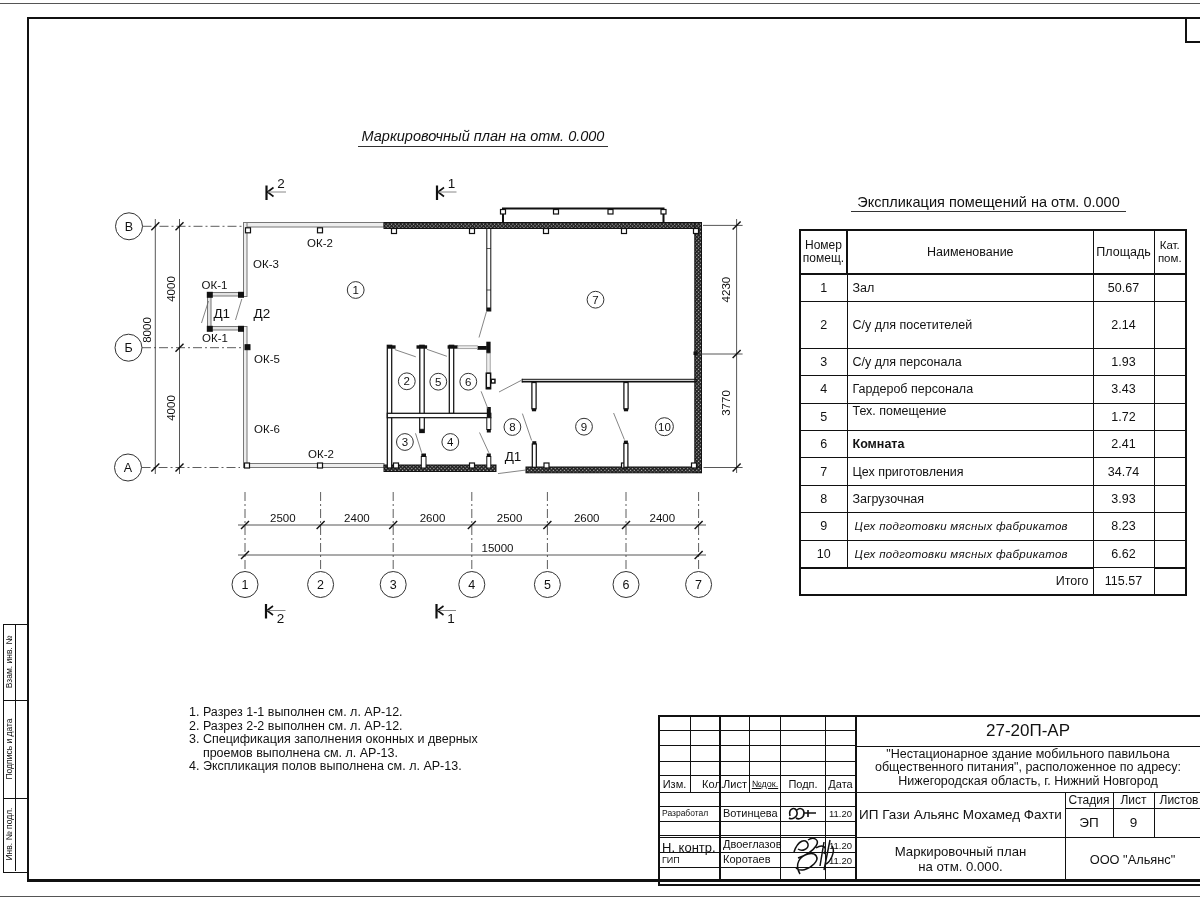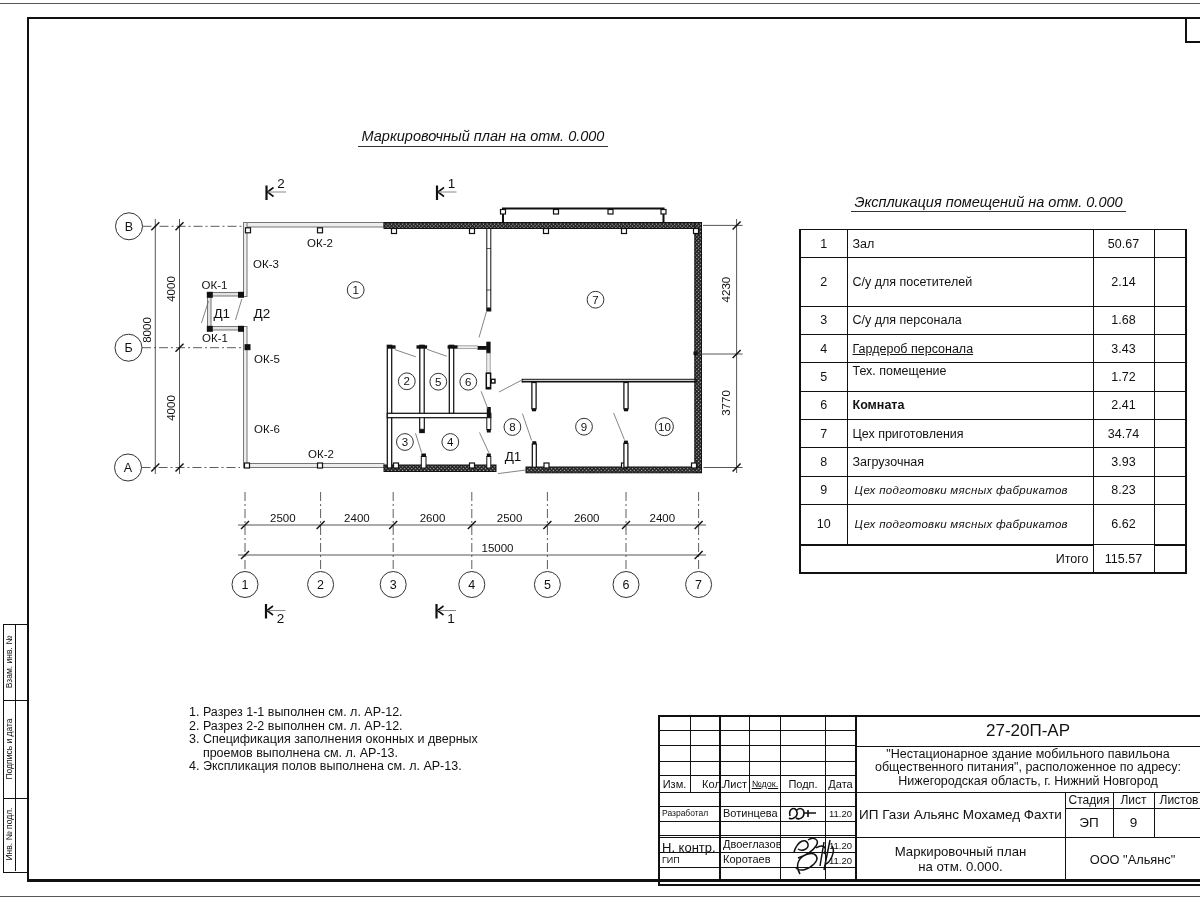--- a/index.html
+++ b/index.html
@@ -30,21 +30,21 @@
 <div class="abs" style="left:3px;top:798px;width:24px;height:1px;background:#111;"></div>
 
 <div class="abs" style="left:-26px;top:656px;width:72px;height:12px;font-size:8.5px;transform:rotate(-90deg);text-align:center;">Взам. инв. №</div>
 
 <div class="abs" style="left:-32px;top:743px;width:84px;height:12px;font-size:8.5px;transform:rotate(-90deg);text-align:center;">Подпись и дата</div>
 
 <div class="abs" style="left:-26px;top:828px;width:72px;height:12px;font-size:8.5px;transform:rotate(-90deg);text-align:center;">Инв. № подл.</div>
 
 <div class="abs" style="left:358px;top:128px;width:250px;font-size:14.5px;font-style:italic;text-align:center;border-bottom:1px solid #333;padding-bottom:2px;white-space:nowrap;">Маркировочный план на отм. 0.000</div>
 
-<div class="abs" style="left:851px;top:194px;width:275px;font-size:14.5px;font-style:italic;text-align:center;border-bottom:1px solid #333;padding-bottom:1px;white-space:nowrap;">Экспликация помещений на отм. 0.000</div>
+<div class="abs" style="left:851px;top:194px;width:275px;font-size:14.5px;text-align:center;border-bottom:1px solid #333;padding-bottom:1px;white-space:nowrap;">Экспликация помещений на отм. 0.000</div>
 
 <div class="abs" style="left:189px;top:706px;font-size:12.5px;line-height:13.5px;">
 1. Разрез 1-1 выполнен см. л. АР-12.<br>
 2. Разрез 2-2 выполнен см. л. АР-12.<br>
 3. Спецификация заполнения оконных и дверных<br>
 &nbsp;&nbsp;&nbsp;&nbsp;проемов выполнена см. л. АР-13.<br>
 4. Экспликация полов выполнена см. л. АР-13.
 </div>
 <svg class="abs" style="left:0;top:0;" width="1200" height="900" viewBox="0 0 1200 900">
 <defs>
@@ -437,45 +437,51 @@
 
 <table class="abs" style="left:799px;top:229px;width:386px;height:345px;border-collapse:collapse;table-layout:fixed;font-size:12.5px;" cellspacing="0">
 <colgroup>
         <col style="width:47px">
         <col style="width:246px">
         <col style="width:61px">
         <col style="width:32px">
       </colgroup>
 
 <tbody>
+        <tr style="height:44px;">
+<td style="border:2px solid #111;border-bottom:2px solid #111;text-align:center;font-size:12px;line-height:13.5px;padding:0;">Номер<br>помещ.</td>
+<td style="border:1px solid #111;border-top:2px solid #111;border-bottom:2px solid #111;text-align:center;padding:0;">Наименование</td>
+<td style="border:1px solid #111;border-top:2px solid #111;border-bottom:2px solid #111;text-align:center;padding:0;">Площадь</td>
+<td style="border:2px solid #111;border-left:1px solid #111;text-align:center;font-size:11.5px;line-height:13px;padding:0;">Кат.<br>пом.</td>
+</tr>
 
 <tr style="height:27.4px;">
           <td style="border:1px solid #111;border-left:2px solid #111;text-align:center;padding:0;">1</td>
           <td style="border:1px solid #111;padding:0 0 0 5px;">Зал</td>
           <td style="border:1px solid #111;text-align:center;padding:0;">50.67</td>
           <td style="border:1px solid #111;border-right:2px solid #111;padding:0;"></td>
         </tr>
 
 <tr style="height:27.4px;">
           <td style="border:1px solid #111;border-left:2px solid #111;text-align:center;padding:0;">2</td>
           <td style="border:1px solid #111;padding:0 0 0 5px;">С/у для посетителей</td>
           <td style="border:1px solid #111;text-align:center;padding:16px;">2.14</td>
           <td style="border:1px solid #111;border-right:2px solid #111;padding:0;"></td>
         </tr>
 
 <tr style="height:27.4px;">
           <td style="border:1px solid #111;border-left:2px solid #111;text-align:center;padding:0;">3</td>
           <td style="border:1px solid #111;padding:0 0 0 5px;">С/у для персонала</td>
-          <td style="border:1px solid #111;text-align:center;padding:0;">1.68</td>
+          <td style="border:1px solid #111;text-align:center;padding:0;">1.93</td>
           <td style="border:1px solid #111;border-right:2px solid #111;padding:0;"></td>
         </tr>
 
 <tr style="height:27.4px;">
           <td style="border:1px solid #111;border-left:2px solid #111;text-align:center;padding:0;">4</td>
-          <td style="border:1px solid #111;padding:0 0 0 5px;text-decoration:underline;">Гардероб персонала</td>
+          <td style="border:1px solid #111;padding:0 0 0 5px;">Гардероб персонала</td>
           <td style="border:1px solid #111;text-align:center;padding:0;">3.43</td>
           <td style="border:1px solid #111;border-right:2px solid #111;padding:0;"></td>
         </tr>
 
 <tr style="height:27.4px;">
           <td style="border:1px solid #111;border-left:2px solid #111;text-align:center;padding:0;">5</td>
           <td style="border:1px solid #111;padding:0 0 12px 5px;">Тех. помещение</td>
           <td style="border:1px solid #111;text-align:center;padding:0;">1.72</td>
           <td style="border:1px solid #111;border-right:2px solid #111;padding:0;"></td>
         </tr>
@@ -504,21 +510,21 @@
 <tr style="height:27.4px;">
           <td style="border:1px solid #111;border-left:2px solid #111;text-align:center;padding:0;">9</td>
           <td style="border:1px solid #111;padding:0 0 0 7px;font-style:italic;font-size:11.5px;letter-spacing:0.3px;">Цех подготовки мясных фабрикатов</td>
           <td style="border:1px solid #111;text-align:center;padding:0;">8.23</td>
           <td style="border:1px solid #111;border-right:2px solid #111;padding:0;"></td>
         </tr>
 
 <tr style="height:27.4px;">
           <td style="border:1px solid #111;border-left:2px solid #111;text-align:center;padding:0;">10</td>
           <td style="border:1px solid #111;padding:0 0 0 7px;font-style:italic;font-size:11.5px;letter-spacing:0.3px;">Цех подготовки мясных фабрикатов</td>
-          <td style="border:1px solid #111;text-align:center;padding:12px;">6.62</td>
+          <td style="border:1px solid #111;text-align:center;padding:0;">6.62</td>
           <td style="border:1px solid #111;border-right:2px solid #111;padding:0;"></td>
         </tr>
 
 <tr style="height:27.4px;">
           <td colspan="2" style="border:2px solid #111;border-right:1px solid #111;text-align:right;padding:0 4px 0 0;">Итого</td>
           <td style="border:1px solid #111;border-bottom:2px solid #111;text-align:center;padding:0;">115.57</td>
           <td style="border:2px solid #111;border-left:1px solid #111;padding:0;"></td>
         </tr>
 </tbody>
     </table>

